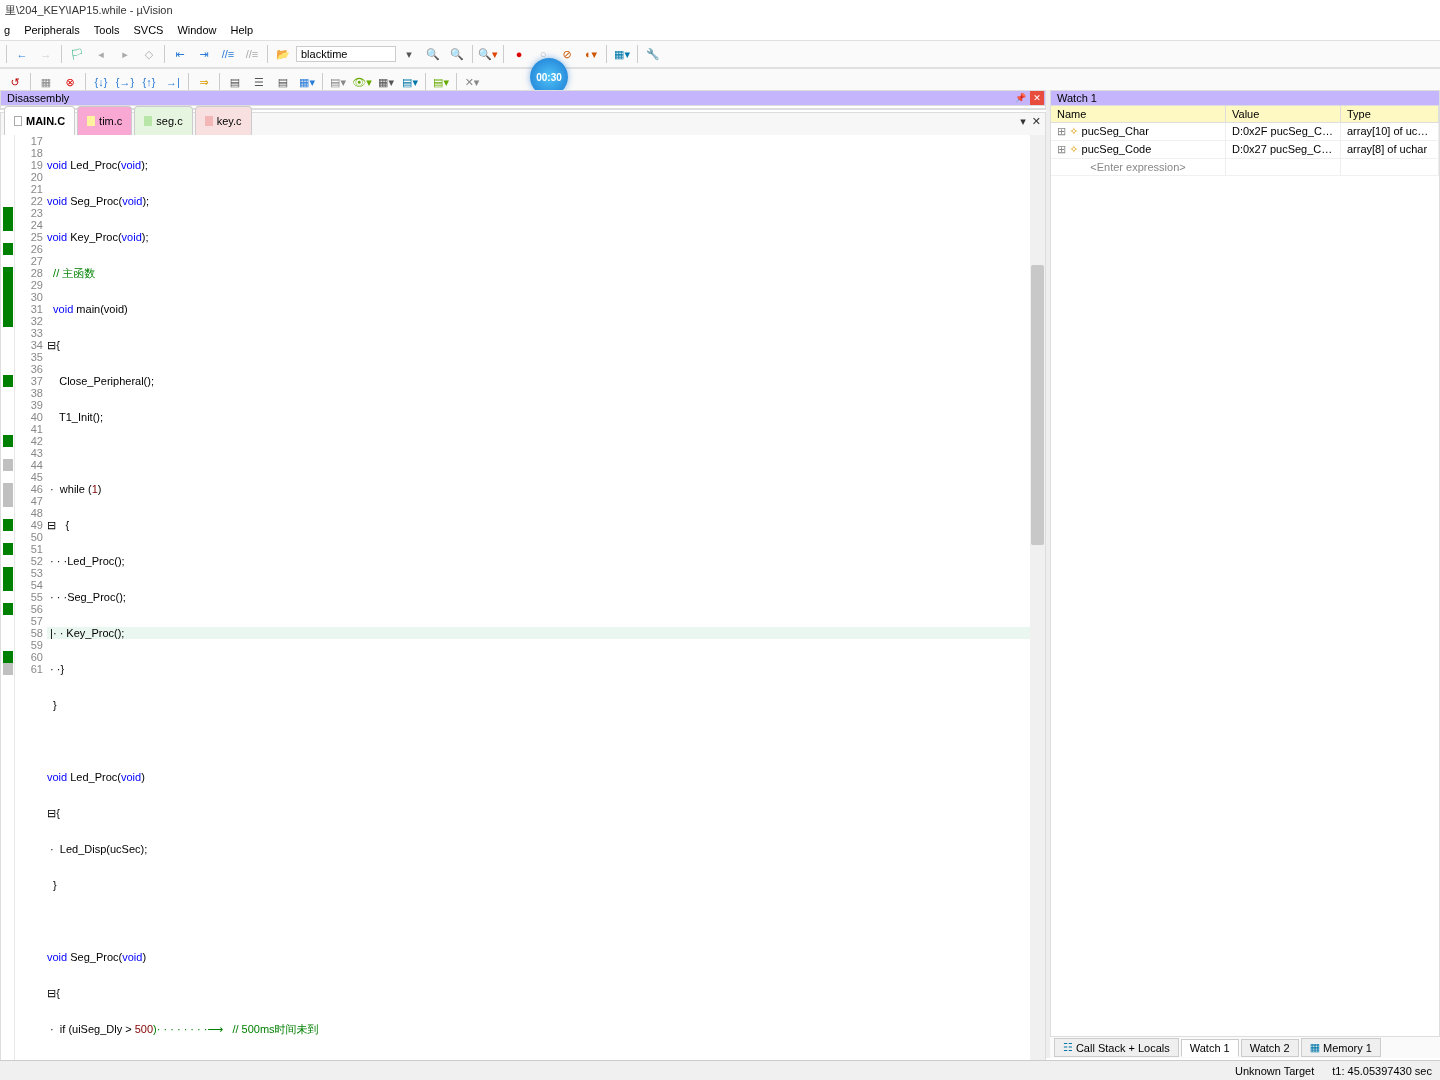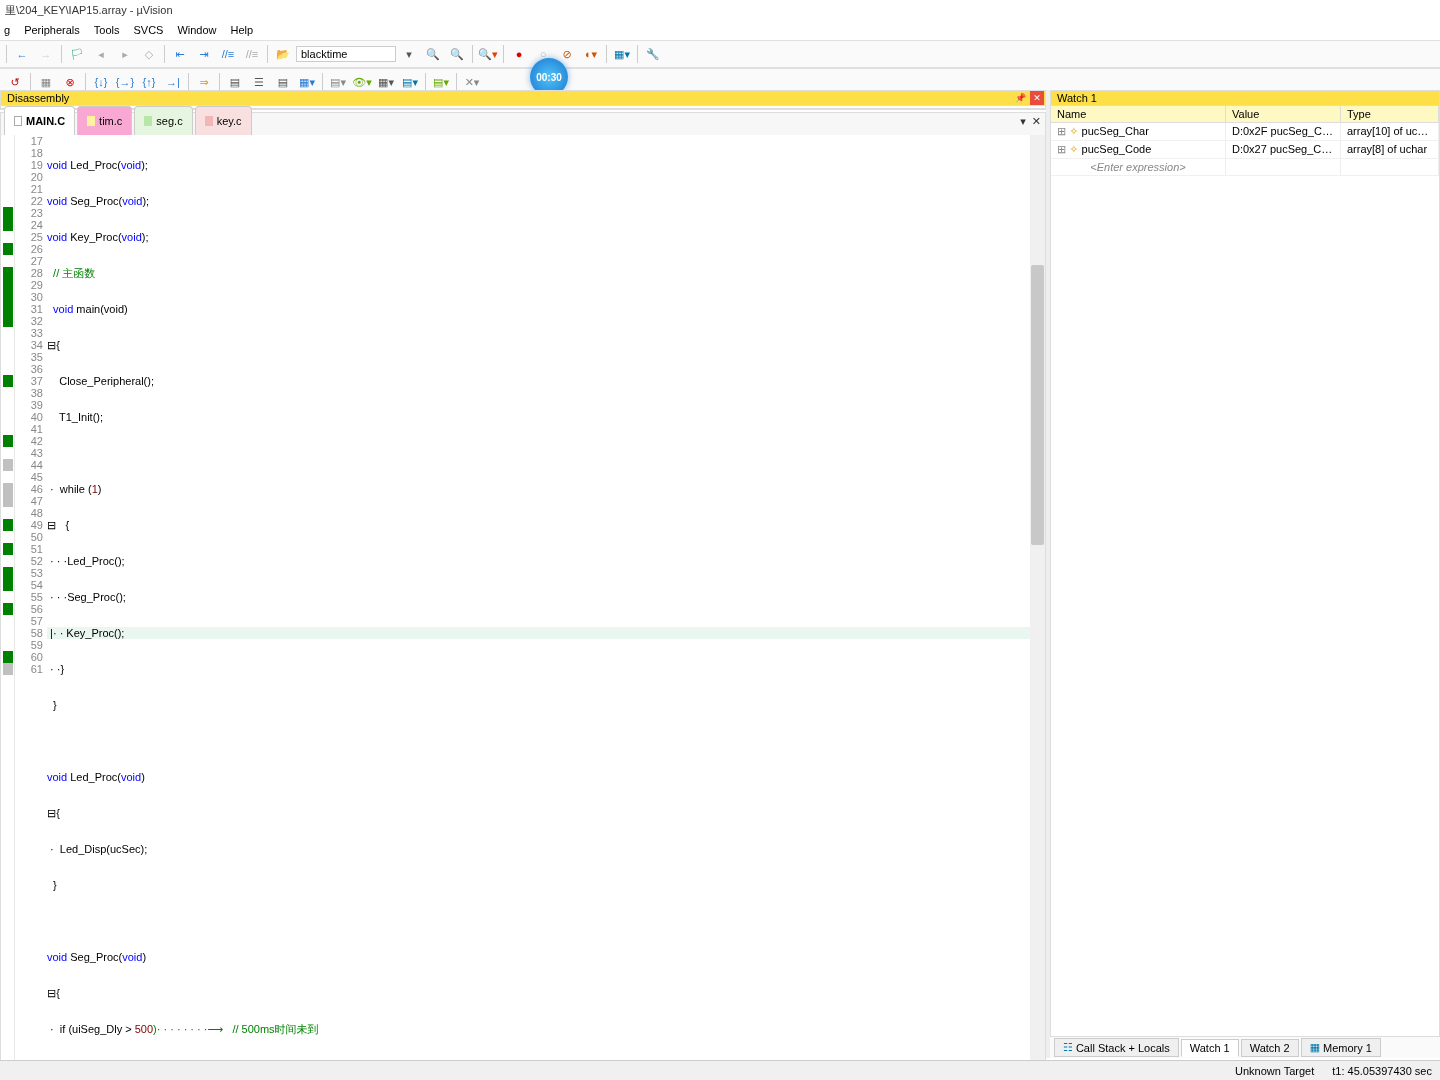--- a/index.html
+++ b/index.html
@@ -7,21 +7,21 @@
 .titlebar { height: 20px; line-height: 20px; padding-left: 5px; color: #333; }
 .menubar { height: 20px; line-height: 20px; display: flex; gap: 14px; padding-left: 4px; color: #000; }
 .menubar span { cursor: default; }
 .toolbar1, .toolbar2 { height: 28px; display: flex; align-items: center; gap: 2px; padding: 2px 4px; border-top: 1px solid #e0e0e0; border-bottom: 1px solid #e0e0e0; background: #fafafa; }
 .tb-btn { width: 22px; height: 22px; display: flex; align-items: center; justify-content: center; border: 1px solid transparent; border-radius: 2px; }
 .tb-sep { width: 1px; height: 18px; background: #ccc; margin: 0 2px; }
 .tb-input { width: 100px; height: 16px; border: 1px solid #ccc; font-size: 11px; padding: 0 4px; }
 .main { display: flex; position: absolute; top: 90px; bottom: 22px; left: 0; right: 0; }
 .left { flex: 1; display: flex; flex-direction: column; border-right: 4px solid #eee; }
 .right { width: 390px; display: flex; flex-direction: column; }
-.panel-header { height: 16px; line-height: 18px; background: #fde047; border: 1px solid #ddd; padding-left: 6px; display: flex; justify-content: space-between; align-items: center; }
+.panel-header { height: 16px; line-height: 18px; background: #c4b5fd; border: 1px solid #ddd; padding-left: 6px; display: flex; justify-content: space-between; align-items: center; }
 .panel-header .close { width: 14px; height: 14px; background: #e74c3c; color: #fff; text-align: center; line-height: 14px; font-size: 9px; margin-right: 1px; }
 .panel-header .pin { width: 14px; height: 14px; text-align: center; line-height: 14px; font-size: 9px; margin-right: 2px; color: #666; }
 .disasm-body { height: 96px; overflow: auto; background: #fff; border: 1px solid #ddd; border-top: none; padding: 1px 0; }
 .disasm-line { padding: 0 8px; white-space: pre; line-height: 14px; }
 .files { flex: 1; display: flex; flex-direction: column; border: 1px solid #ddd; margin-top: 2px; }
 .tabs { height: 22px; display: flex; align-items: flex-end; background: #f7f7f7; padding: 0 3px; position: relative; }
 .tab { display: flex; align-items: center; gap: 4px; padding: 8px 9px; border: 1px solid #ccc; border-bottom: none; background: #efefef; margin-right: 2px; border-radius: 4px 4px 0 0; font-size: 11px; }
 .tab.active { background: #fff; font-weight: bold; }
 .tab .dot { width: 8px; height: 10px; }
 .tab-controls { position: absolute; right: 4px; top: 2px; display: flex; gap: 6px; color: #333; }
@@ -49,21 +49,21 @@
 .timer-badge { position: absolute; left: 530px; top: 58px; width: 38px; height: 38px; border-radius: 50%; background: radial-gradient(circle,#4fc3f7,#1976d2); color: #fff; font-size: 10px; display: flex; align-items: center; justify-content: center; font-weight: bold; box-shadow: 0 0 6px rgba(25,118,210,.5); }
 .code-scrollbar { position: absolute; right: 0; top: 0; bottom: 0; width: 15px; background: #f0f0f0; }
 .code-thumb { position: absolute; width: 13px; left: 1px; background: #c8c8c8; border-radius: 2px; }
 .col-name { width: 175px; }
 .col-value { width: 115px; }
 .col-type { flex: 1; }
 </style>
 </head>
 <body>
 
-<div class="titlebar">里\204_KEY\IAP15.array - µVision</div>
+<div class="titlebar">里\204_KEY\IAP15.while - µVision</div>
 
 <div class="menubar">
   <span>g</span>
   <span>Peripherals</span>
   <span>Tools</span>
   <span>SVCS</span>
   <span>Window</span>
   <span>Help</span>
 </div>
 
@@ -450,21 +450,21 @@
         <div class="col-name"><span style="color:#888">⊞ </span><span style="color:#d90">✧ </span><span>pucSeg_Char</span></div>
         <div class="col-value">D:0x2F pucSeg_Char[...</div>
         <div class="col-type">array[10] of uchar</div>
       </div>
       <div class="wr">
         <div class="col-name"><span style="color:#888">⊞ </span><span style="color:#d90">✧ </span><span>pucSeg_Code</span></div>
         <div class="col-value">D:0x27 pucSeg_Code...</div>
         <div class="col-type">array[8] of uchar</div>
       </div>
       <div class="wr">
-        <div class="col-name" style="color:#888;font-style:italic;text-align:center">&lt;Enter expression&gt;</div>
+        <div class="col-name" style="color:#888;text-align:center">&lt;Enter expression&gt;</div>
         <div class="col-value"></div>
         <div class="col-type"></div>
       </div>
     </div>
   </div>
 </div>
 
 <div class="bottom-tabs">
   <div class="bt">
       <span style="color:#07a">☷</span>

